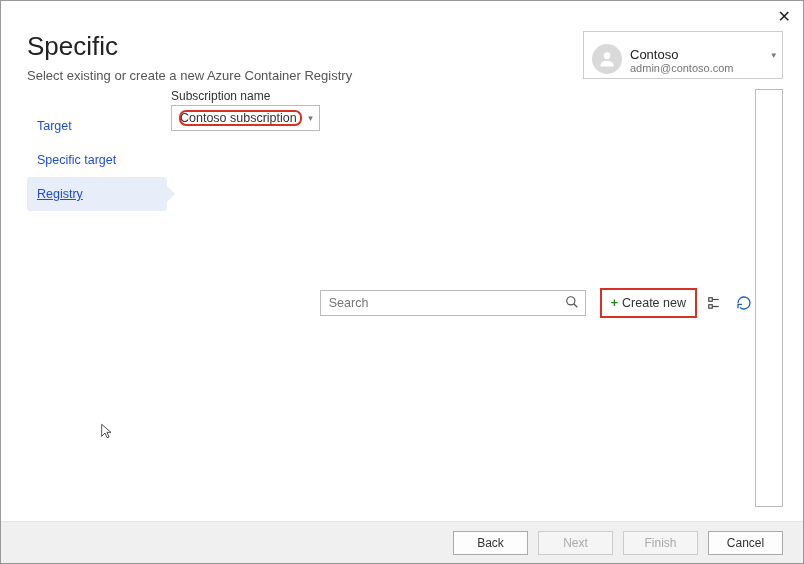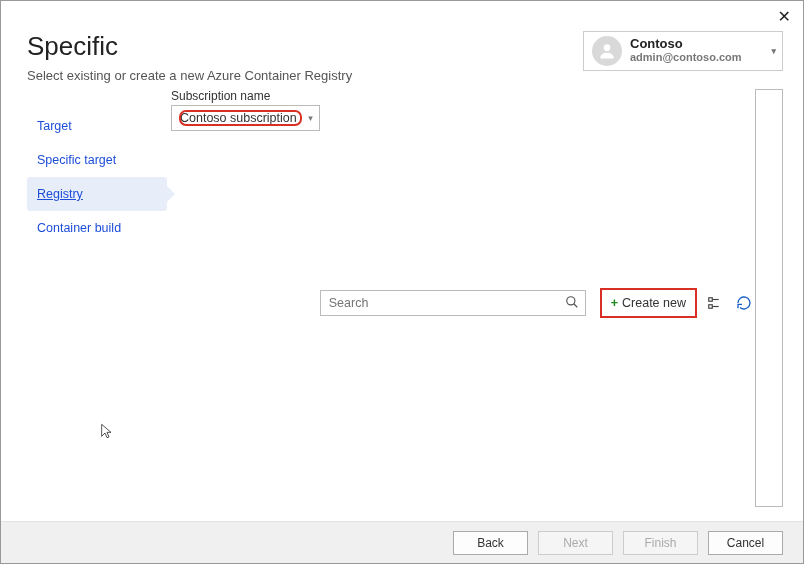--- a/index.html
+++ b/index.html
@@ -22,25 +22,24 @@
     justify-content:space-between;
   }
   .title-block h1 {
     margin:0; font-size:26px; font-weight:400; color:#222;
   }
   .title-block .subtitle {
     margin-top:6px; font-size:13px; color:#555;
   }
   .account-box {
     border:1px solid #ccc;
-    display:flex; align-items:flex-start;
-    padding:4px 18px 4px 8px;
+    display:flex; align-items:flex-end;
+    padding:12px 18px 4px 8px;
     min-width:200px;
     position:relative;
-    font-weight:bold;
   }
   .avatar {
     width:30px; height:30px; border-radius:50%;
     background:#d9d9d9; display:flex; align-items:center; justify-content:center;
     margin-right:8px;
   }
   .avatar svg { width:20px; height:20px; fill:#fff; }
   .account-text .acct-name { font-size:13px; color:#222; }
   .account-text .acct-email { font-size:11px; color:#777; }
   .account-box .chev {
@@ -160,21 +159,20 @@
       </div>
       <span class="chev">▾</span>
     </div>
   </div>
 
   <div class="body">
     <div class="sidebar">
       <div class="sidebar-item"><span>Target</span></div>
       <div class="sidebar-item"><span>Specific target</span></div>
       <div class="sidebar-item active"><span>Registry</span></div>
-      <div class="sidebar-item"><span>Container build</span></div>
     </div>
 
     <div class="main">
       <div class="subscription-row">
         <div class="field-label">Subscription name</div>
         <div class="combo">
           <span class="highlight-red sub-highlight">Contoso subscription</span>
           <span class="chev">▾</span>
         </div>
       </div>

